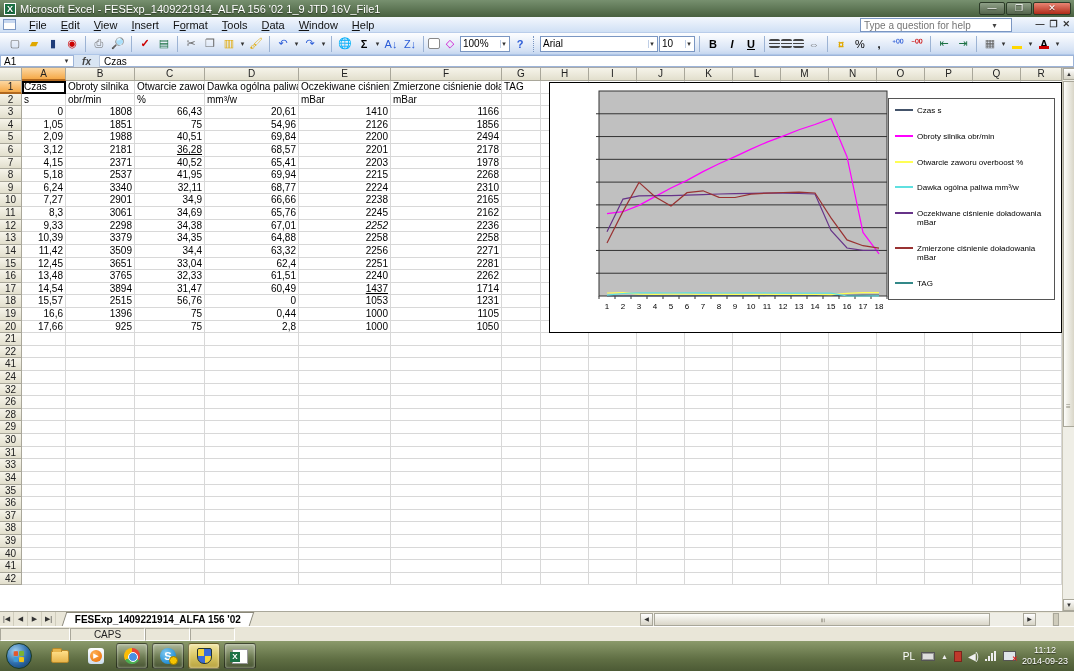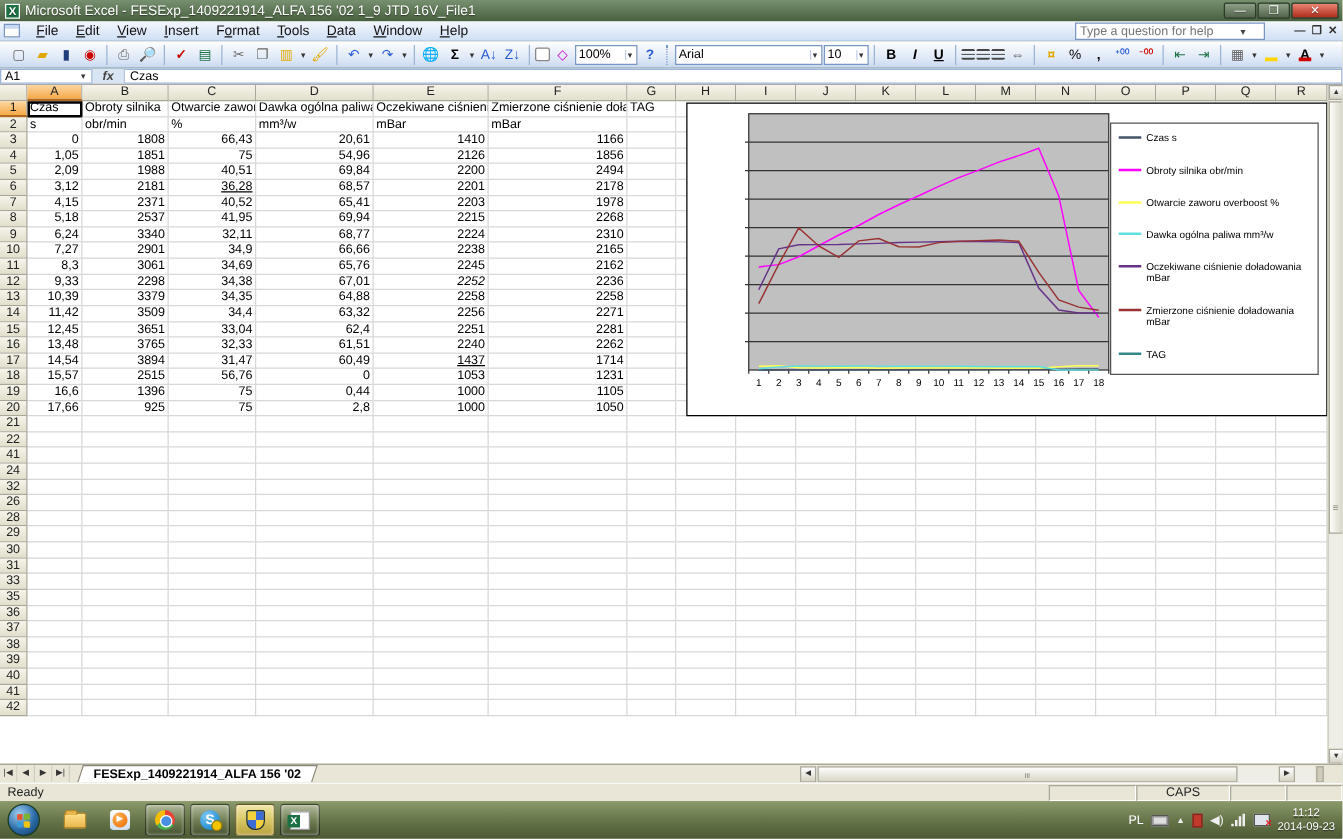--- a/index.html
+++ b/index.html
@@ -926,20 +926,41 @@
           <div class="cell" style="width: 48px; height: 12.619px; line-height: 12.619px;"></div>
           <div class="cell" style="width: 48px; height: 12.619px; line-height: 12.619px;"></div>
           <div class="cell" style="width: 48px; height: 12.619px; line-height: 12.619px;"></div>
           <div class="cell" style="width: 48px; height: 12.619px; line-height: 12.619px;"></div>
           <div class="cell" style="width: 48px; height: 12.619px; line-height: 12.619px;"></div>
           <div class="cell" style="width: 48px; height: 12.619px; line-height: 12.619px;"></div>
           <div class="cell" style="width: 41px; height: 12.619px; line-height: 12.619px;"></div>
         </div>
         <div class="grow">
           <div class="rh" style="width: 22px; height: 12.619px; line-height: 12.619px;">33</div>
+          <div class="cell" style="width: 44px; height: 12.619px; line-height: 12.619px;"></div>
+          <div class="cell" style="width: 69px; height: 12.619px; line-height: 12.619px;"></div>
+          <div class="cell" style="width: 70px; height: 12.619px; line-height: 12.619px;"></div>
+          <div class="cell" style="width: 94px; height: 12.619px; line-height: 12.619px;"></div>
+          <div class="cell" style="width: 92px; height: 12.619px; line-height: 12.619px;"></div>
+          <div class="cell" style="width: 111px; height: 12.619px; line-height: 12.619px;"></div>
+          <div class="cell" style="width: 39px; height: 12.619px; line-height: 12.619px;"></div>
+          <div class="cell" style="width: 48px; height: 12.619px; line-height: 12.619px;"></div>
+          <div class="cell" style="width: 48px; height: 12.619px; line-height: 12.619px;"></div>
+          <div class="cell" style="width: 48px; height: 12.619px; line-height: 12.619px;"></div>
+          <div class="cell" style="width: 48px; height: 12.619px; line-height: 12.619px;"></div>
+          <div class="cell" style="width: 48px; height: 12.619px; line-height: 12.619px;"></div>
+          <div class="cell" style="width: 48px; height: 12.619px; line-height: 12.619px;"></div>
+          <div class="cell" style="width: 48px; height: 12.619px; line-height: 12.619px;"></div>
+          <div class="cell" style="width: 48px; height: 12.619px; line-height: 12.619px;"></div>
+          <div class="cell" style="width: 48px; height: 12.619px; line-height: 12.619px;"></div>
+          <div class="cell" style="width: 48px; height: 12.619px; line-height: 12.619px;"></div>
+          <div class="cell" style="width: 41px; height: 12.619px; line-height: 12.619px;"></div>
+        </div>
+        <div class="grow">
+          <div class="rh" style="width: 22px; height: 12.619px; line-height: 12.619px;">34</div>
           <div class="cell" style="width: 44px; height: 12.619px; line-height: 12.619px;"></div>
           <div class="cell" style="width: 69px; height: 12.619px; line-height: 12.619px;"></div>
           <div class="cell" style="width: 70px; height: 12.619px; line-height: 12.619px;"></div>
           <div class="cell" style="width: 94px; height: 12.619px; line-height: 12.619px;"></div>
           <div class="cell" style="width: 92px; height: 12.619px; line-height: 12.619px;"></div>
           <div class="cell" style="width: 111px; height: 12.619px; line-height: 12.619px;"></div>
           <div class="cell" style="width: 39px; height: 12.619px; line-height: 12.619px;"></div>
           <div class="cell" style="width: 48px; height: 12.619px; line-height: 12.619px;"></div>
           <div class="cell" style="width: 48px; height: 12.619px; line-height: 12.619px;"></div>
           <div class="cell" style="width: 48px; height: 12.619px; line-height: 12.619px;"></div>
@@ -1232,21 +1253,20 @@
     <div id="sheettab"><span>FESExp_1409221914_ALFA 156 '02</span></div>
     <div id="hscroll">
       <span class="hbtn" style="left:0;">◀</span>
       <div id="hthumb"></div>
       <span class="hbtn" style="right:16px;">▶</span>
     </div>
     <div id="tabsplit"></div>
   </div>
 
   <div id="statusbar">
-    <span id="ready">Ready</span>
     <span class="pane" style="width:70px;"></span>
     <span class="pane" style="width:75px;">CAPS</span>
     <span class="pane" style="width:45px;"></span>
     <span class="pane" style="width:45px;"></span>
   </div>
 
   <div id="taskbar">
     <div id="startorb">
       <span class="flag">
         <i style="background:#e4572e"></i>

